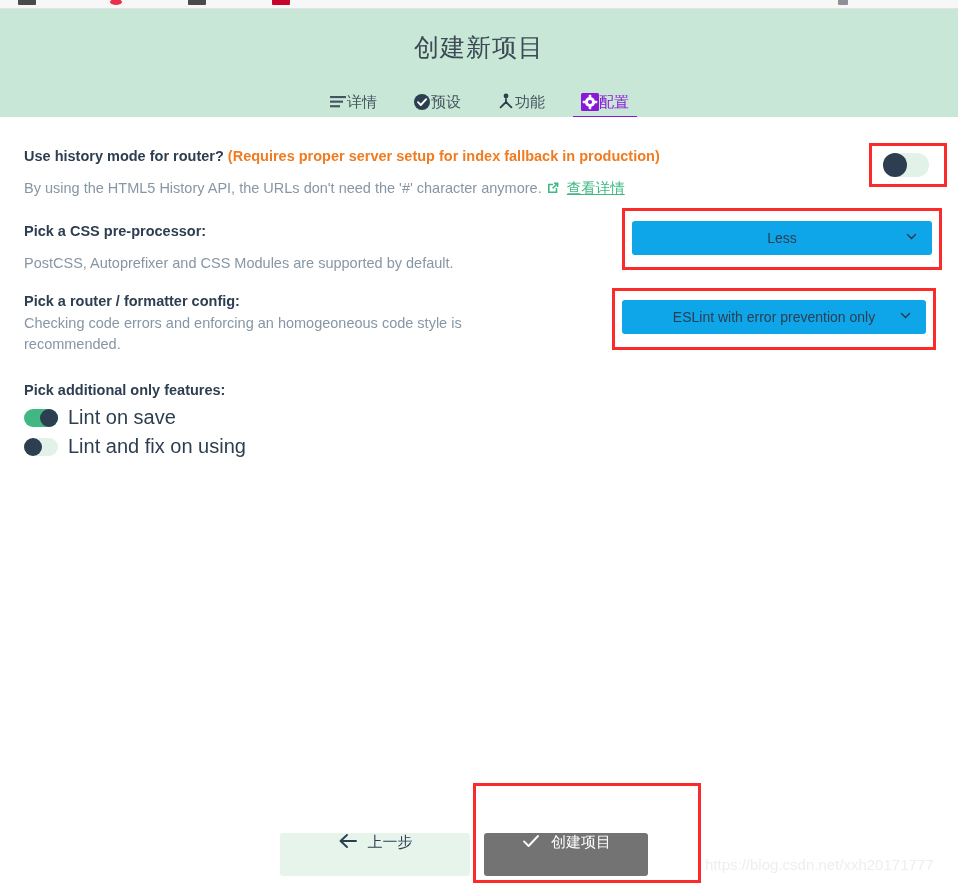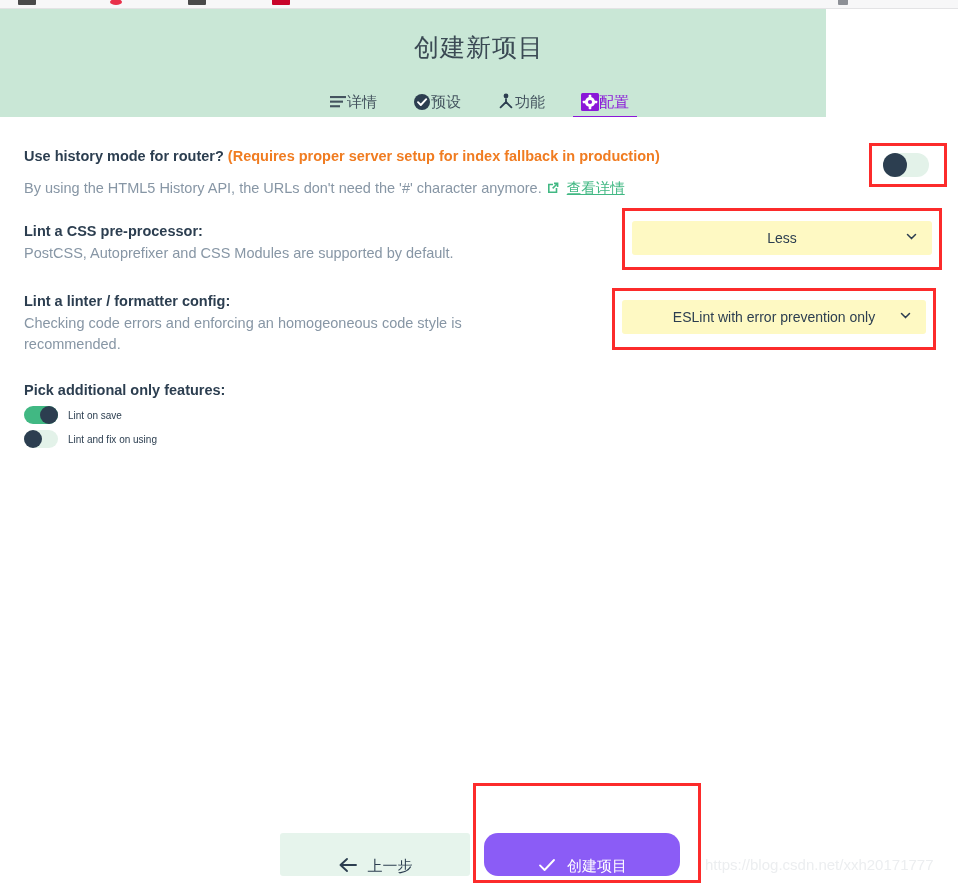--- a/index.html
+++ b/index.html
@@ -13,21 +13,21 @@
 
   
   .chrome-strip {
     position: absolute; top: 0; left: 0; width: 958px; height: 9px;
     background: #f7f7f8; border-bottom: 1px solid #e3e3e5;
   }
   .chrome-fav { position: absolute; bottom: 3px; height: 6px; border-radius: 1px; }
 
   
   .header {
-    position: absolute; top: 9px; left: 0; width: 826px; height: 108px;
+    position: absolute; top: 9px; left: 0; width: 958px; height: 108px;
     background: #c9e7d6;
   }
   .header-title {
     position: absolute; top: 22px; left: 0; width: 958px;
     text-align: center; font-size: 25px; color: #3b4a54; letter-spacing: 1px;
   }
   .tabs {
     position: absolute; top: 78px; left: 0; width: 958px; height: 30px;
     display: flex; justify-content: center; align-items: flex-start; gap: 36px;
   }
@@ -57,43 +57,43 @@
   .toggle.off .knob { left: 0px; }
   .toggle.on { background: #41b883; }
   .toggle.on .knob { left: 16px; }
 
   .toggle-big { width: 46px; height: 24px; border-radius: 12px; }
   .toggle-big .knob { width: 24px; height: 24px; }
   .toggle-big.off .knob { left: 0; }
 
   
   .select {
-    background: #fef9c3; border: none; border-radius: 3px;
+    background: #0ea5e9; border: none; border-radius: 3px;
     height: 34px; display: flex; align-items: center; justify-content: center;
     position: relative; cursor: pointer;
   }
   .select-label { font-size: 14px; color: #2c3e50; }
   .select-caret { position: absolute; right: 14px; top: 50%; transform: translateY(-50%); }
 
   
   .annot { position: absolute; border: 3px solid #fc2b2b; pointer-events: none; }
 
   
   .lint-item { display: flex; align-items: center; gap: 10px; margin-top: 6px; }
-  .lint-label { font-size: 10px; color: #2c3e50; }
+  .lint-label { font-size: 20px; color: #2c3e50; }
 
   
   .footer { position: absolute; top: 833px; left: 0; width: 958px; height: 53px; }
   .btn {
     position: absolute; height: 43px; border-radius: 3px; border: none;
-    display: flex; align-items: flex-end; justify-content: center; gap: 10px;
+    display: flex; align-items: flex-start; justify-content: center; gap: 10px;
     font-size: 15px; cursor: pointer; font-family: "Liberation Sans", sans-serif;
   }
   .btn-back { left: 280px; top: 0; width: 190px; background: #e6f4ec; color: #2c3e50; }
-  .btn-create { left: 484px; top: 0; width: 196px; background: #8b5cf6; color: #ffffff; border-radius: 14px; }
+  .btn-create { left: 484px; top: 0; width: 164px; background: #737373; color: #ffffff; }
 
   .watermark {
     position: absolute; left: 705px; top: 856px;
     font-size: 15px; color: #eceef0; white-space: nowrap; user-select: none;
   }
 </style>
 </head>
 <body>
 
 <div id="app">
@@ -182,35 +182,35 @@
       </div>
     </div>
 
     <div class="row" style="left:883px;top:36px;">
       <span class="toggle toggle-big off">
         <span class="knob"></span>
       </span>
     </div>
 
     <div class="row" style="top:104px;width:560px;">
-      <div class="q-title">Lint a CSS pre-processor:</div>
-      <div class="q-desc" style="margin-top:2px;">PostCSS, Autoprefixer and CSS Modules are supported by default.</div>
+      <div class="q-title">Pick a CSS pre-processor:</div>
+      <div class="q-desc" style="margin-top:12px;">PostCSS, Autoprefixer and CSS Modules are supported by default.</div>
     </div>
 
     <div class="select" style="position:absolute;left:632px;top:104px;width:300px;">
       <span class="select-label">Less</span>
       <span class="select-caret">
         <svg width="13" height="13" viewBox="0 0 13 13">
           <path d="M2.5 4.5 L6.5 8.6 L10.5 4.5" stroke="#2c3e50" stroke-width="1.5" fill="none" stroke-linecap="round" stroke-linejoin="round"></path>
         </svg>
       </span>
     </div>
 
     <div class="row" style="top:174px;width:500px;">
-      <div class="q-title">Lint a linter / formatter config:</div>
+      <div class="q-title">Pick a router / formatter config:</div>
       <div class="q-desc" style="margin-top:2px;">Checking code errors and enforcing an homogeoneous code style is recommended.</div>
     </div>
 
     <div class="select" style="position:absolute;left:622px;top:183px;width:304px;">
       <span class="select-label">ESLint with error prevention only</span>
       <span class="select-caret">
         <svg width="13" height="13" viewBox="0 0 13 13">
           <path d="M2.5 4.5 L6.5 8.6 L10.5 4.5" stroke="#2c3e50" stroke-width="1.5" fill="none" stroke-linecap="round" stroke-linejoin="round"></path>
         </svg>
       </span>

